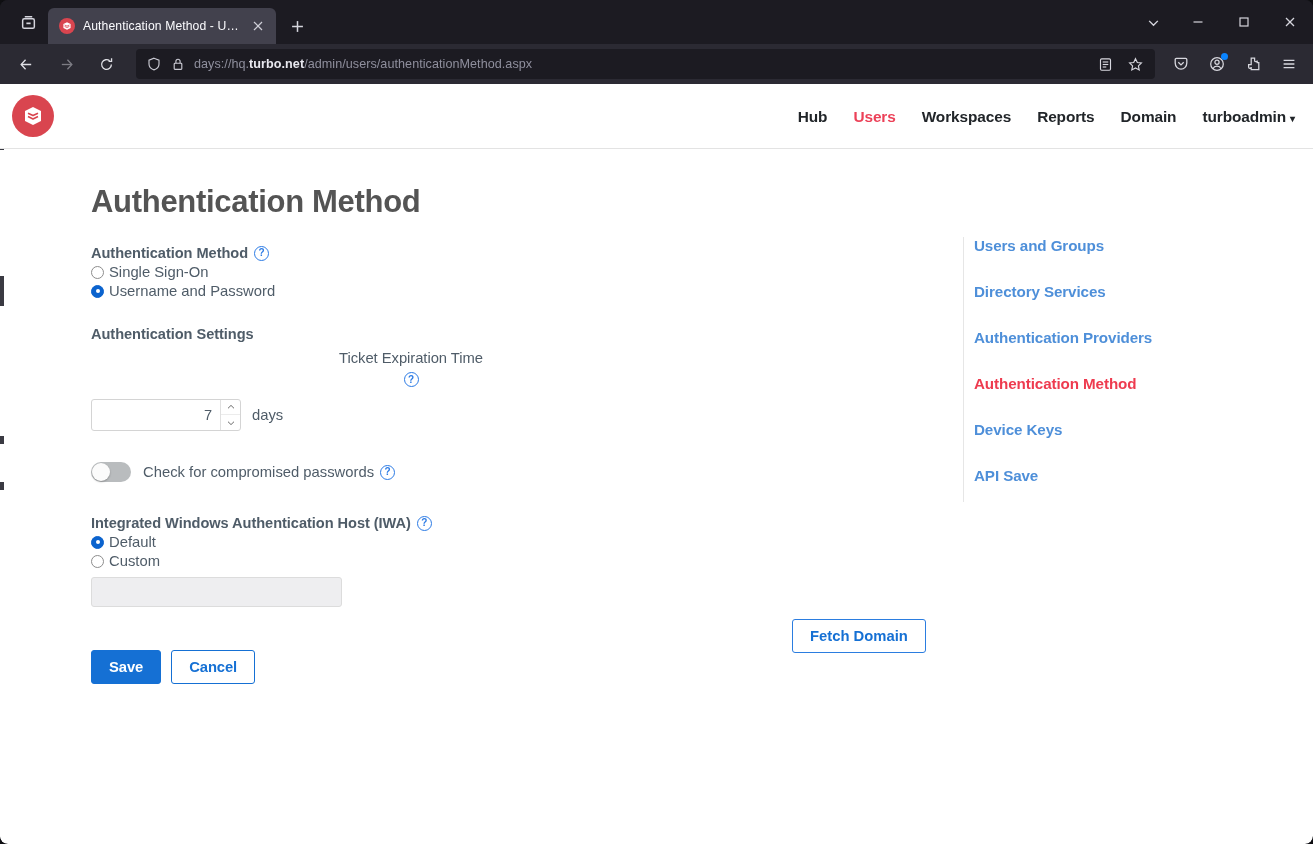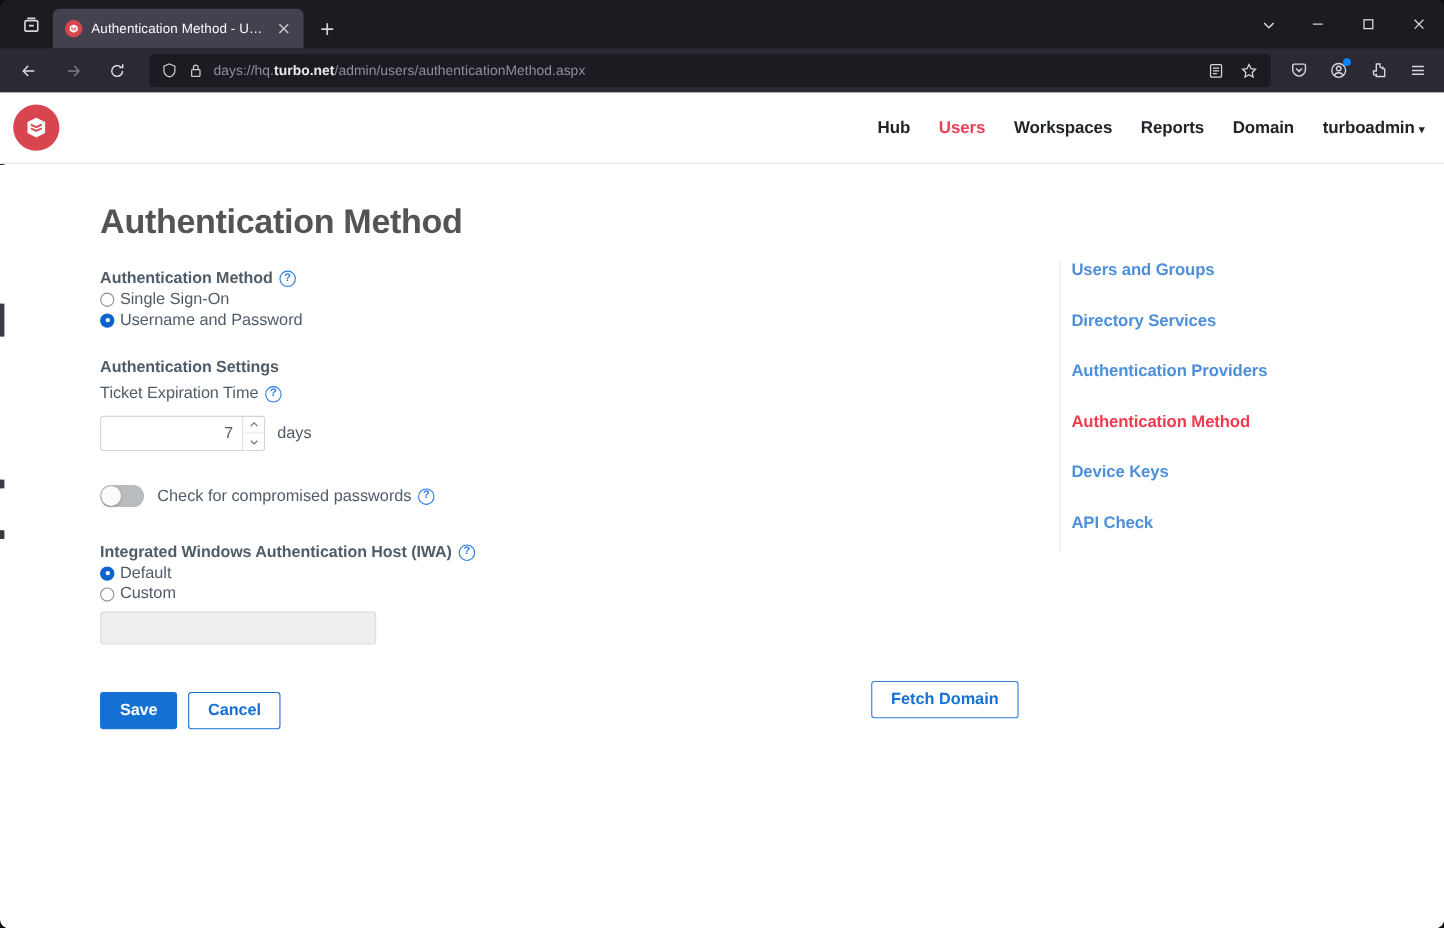--- a/index.html
+++ b/index.html
@@ -544,21 +544,21 @@
           <span class="radio-label">Single Sign-On</span>
         </div>
         <div class="radio-row">
           <span class="radio checked"></span>
           <span class="radio-label">Username and Password</span>
         </div>
 
         
         <div class="field-label section-head">Authentication Settings</div>
 
-        <div class="field-label normal" style="margin-top:8px;">
+        <div class="field-label normal" style="margin-top:8px;flex-direction:column;">
           <span>Ticket Expiration Time</span>
           <span class="help">?</span>
         </div>
 
         <div class="num-row">
           <div class="num-input">
             <span class="val">7</span>
             <span class="spinner">
               <div>
                   <svg viewBox="0 0 8 6" stroke="#6b6b6b" stroke-width="1" fill="none">
@@ -611,18 +611,18 @@
       <div class="fetch-wrap">
         <button class="fetch-btn">Fetch Domain</button>
       </div>
 
       <div class="sidebar">
         <a href="#">Users and Groups</a>
         <a href="#">Directory Services</a>
         <a href="#">Authentication Providers</a>
         <a href="#" class="active">Authentication Method</a>
         <a href="#">Device Keys</a>
-        <a href="#">API Check</a>
+        <a href="#">API Save</a>
       </div>
 
     </div>
   </div>
 </div>
 
 </body></html>

